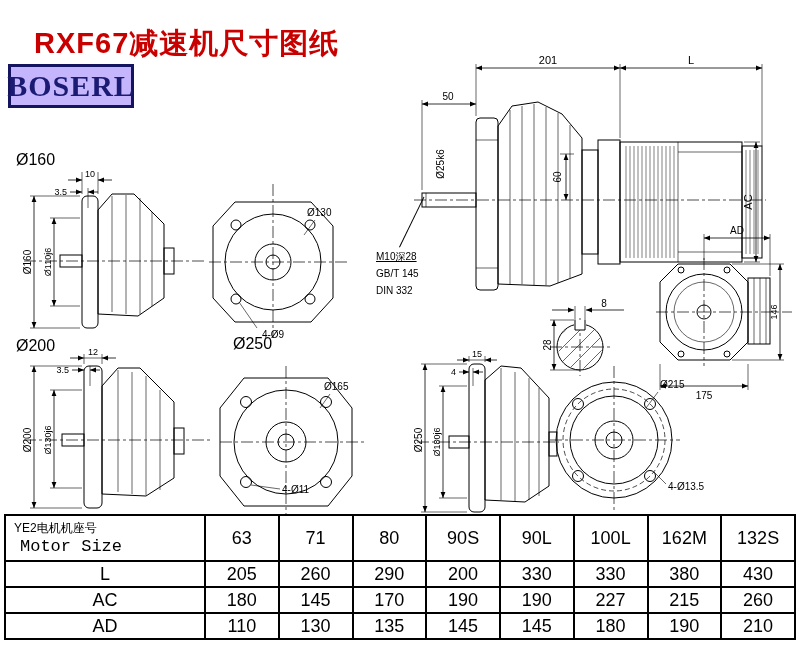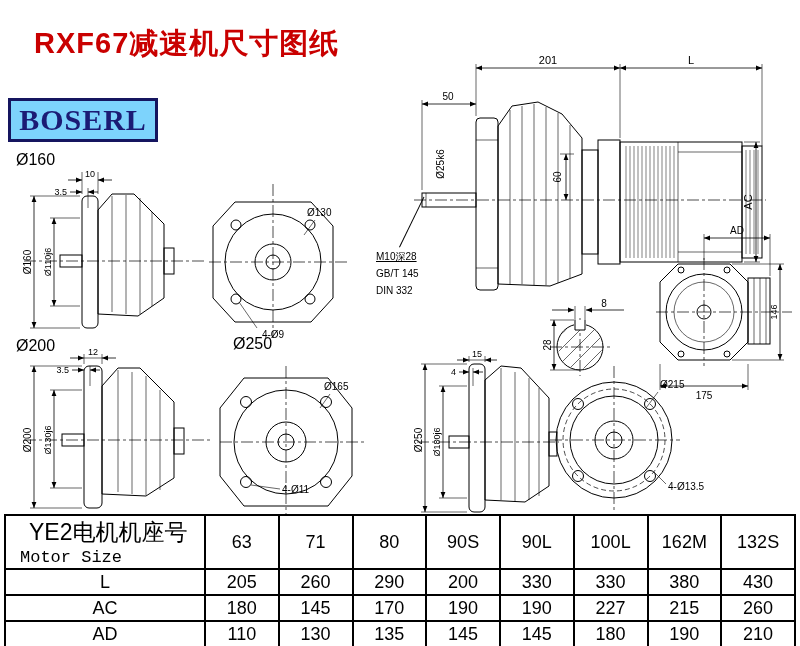--- a/index.html
+++ b/index.html
@@ -1,38 +1,38 @@
 <!DOCTYPE html>
 <html><head>
 <meta charset="utf-8">
 <style>
   * { margin:0; padding:0; box-sizing:border-box; }
   html,body { width:800px; height:646px; }
   body { background:#fff; font-family:"Liberation Sans",sans-serif; position:relative; overflow:hidden; color:#000; }
   .abs { position:absolute; }
   .title { left:34px; top:24px; font-size:29px; font-weight:bold; color:#c90000; letter-spacing:1px; white-space:nowrap; }
-  .brand-box { left:8px; top:64px; width:150px; height:44px; border:3px solid #15155f; display:flex; align-items:center; justify-content:center; background:#7dd3fc;margin-top:34px; }
+  .brand-box { left:8px; top:64px; width:126px; height:44px; border:3px solid #15155f; display:flex; align-items:center; justify-content:center; background:#c4b5fd; }
   .brand-text { font-family:"Liberation Serif",serif; font-weight:bold; font-size:30px; color:#1b1b74; letter-spacing:1px; }
   .dia-label { font-size:16px; color:#000; }
   svg { overflow:visible; }
   svg text { font-family:"Liberation Sans",sans-serif; fill:#000; }
   .ln   { fill:none; stroke:#000; stroke-width:1; }
   .thin { fill:none; stroke:#000; stroke-width:0.6; }
   .fin  { fill:none; stroke:#000; stroke-width:0.5; }
   .cl   { fill:none; stroke:#000; stroke-width:0.7; stroke-dasharray:12 3 3 3; }
   .dash { fill:none; stroke:#000; stroke-width:0.7; stroke-dasharray:5 3; }
   .dim  { fill:none; stroke:#000; stroke-width:0.8; }
   .notes { left:376px; top:248px; font-size:10px; line-height:17px; white-space:nowrap; }
   .notes .u { text-decoration:underline; }
   .leader { left:399px; top:247px; width:56px; height:0; border-top:1px solid #000; transform:rotate(-64deg); transform-origin:0 0; }
   table.dims { position:absolute; left:4px; top:514px; width:792px; border-collapse:collapse; table-layout:fixed; background:#fff; }
   table.dims td { border:2px solid #000; text-align:center; font-size:18px; padding:1px 0; height:26px; }
   table.dims tr.hdr td { height:46px; }
   td.motor-col { width:200px; }
-  .hdr-cn { font-size:23px; text-align:left; padding-left:23px; }
+  .hdr-cn { font-size:12px; text-align:left; padding-left:8px; }
   .hdr-en { font-family:"Liberation Mono",monospace; font-size:17px; text-align:left; padding-left:14px; }
 </style>
 </head>
 <body>
 
 <svg width="0" height="0" style="position:absolute" aria-hidden="true">
   <defs>
     <marker id="arr" viewBox="0 0 10 10" refX="10" refY="5" markerWidth="8" markerHeight="8" orient="auto-start-reverse">
       <path d="M0,1 L10,5 L0,9 Z" fill="#000"></path>
     </marker>

